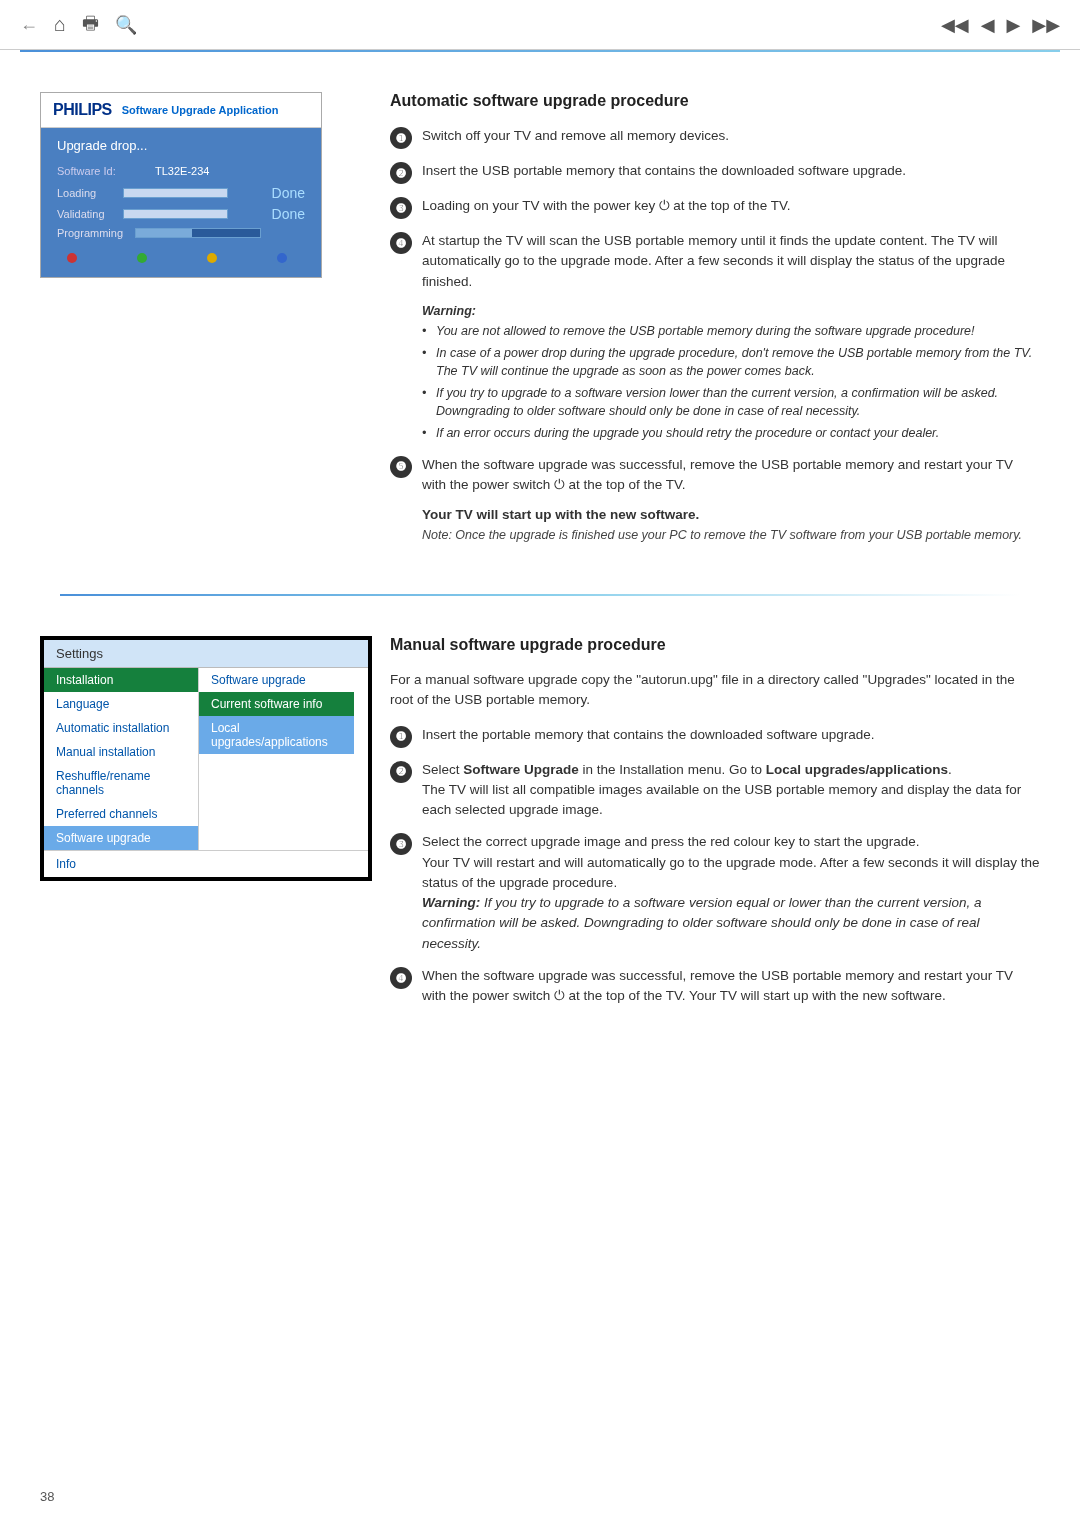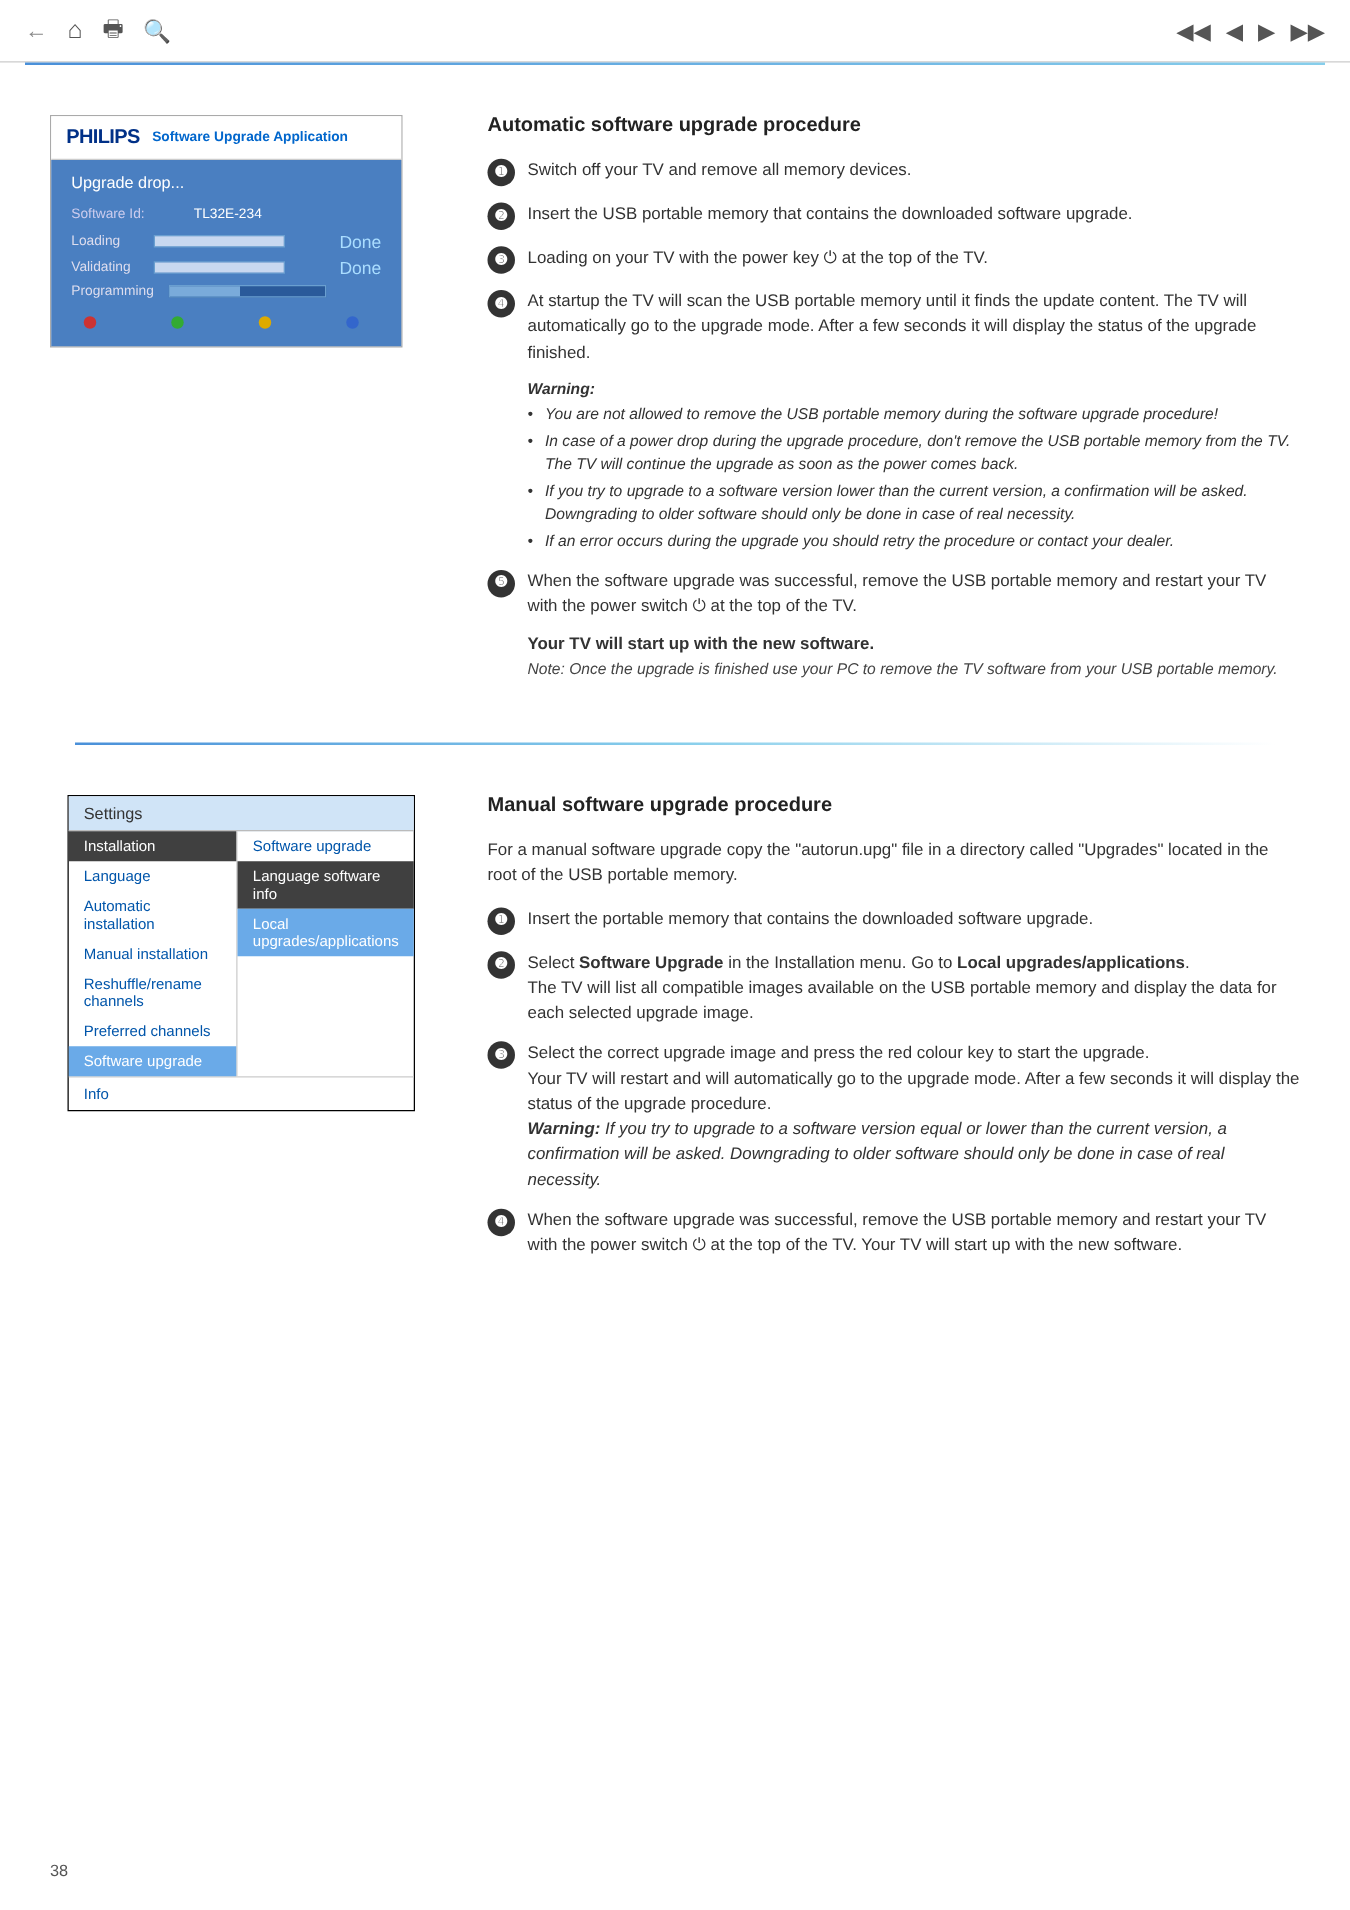--- a/index.html
+++ b/index.html
@@ -242,24 +242,23 @@
     .note-text {
       margin-left: 32px;
       font-size: 12.5px;
       font-style: italic;
       color: #444;
       line-height: 1.45;
     }
 
     
     .settings-box {
-      border: 1px solid #000000;
-      width: 278px;
+      border: 4px solid #000000;
+      width: 332px;
       background: #fff;
-      margin-left: 14px;
     }
     .settings-header {
       background: #d0e4f7;
       padding: 6px 12px;
       font-size: 13px;
       color: #333;
       border-bottom: 1px solid #bbb;
     }
     .settings-menu {
       display: flex;
@@ -271,21 +270,21 @@
     .settings-col2 {
       width: 155px;
     }
     .menu-item {
       padding: 5px 12px;
       font-size: 12px;
       color: #0055aa;
       cursor: pointer;
     }
     .menu-item.selected {
-      background: #404040;
+      background: #15803d;
       color: #fff;
     }
     .menu-item.highlighted {
       background: #6aaae8;
       color: #fff;
     }
     .settings-footer {
       border-top: 1px solid #ccc;
       padding: 6px 12px;
     }
@@ -443,21 +442,21 @@
             <div class="menu-item selected">Installation</div>
             <div class="menu-item">Language</div>
             <div class="menu-item">Automatic installation</div>
             <div class="menu-item">Manual installation</div>
             <div class="menu-item">Reshuffle/rename channels</div>
             <div class="menu-item">Preferred channels</div>
             <div class="menu-item highlighted">Software upgrade</div>
           </div>
           <div class="settings-col2">
             <div class="menu-item">Software upgrade</div>
-            <div class="menu-item selected">Language software info</div>
+            <div class="menu-item selected">Current software info</div>
             <div class="menu-item highlighted">Local upgrades/applications</div>
           </div>
         </div>
         <div class="settings-footer">
           <div class="settings-footer-item">Info</div>
         </div>
       </div>
     </div>
 
     <div class="right-content">

